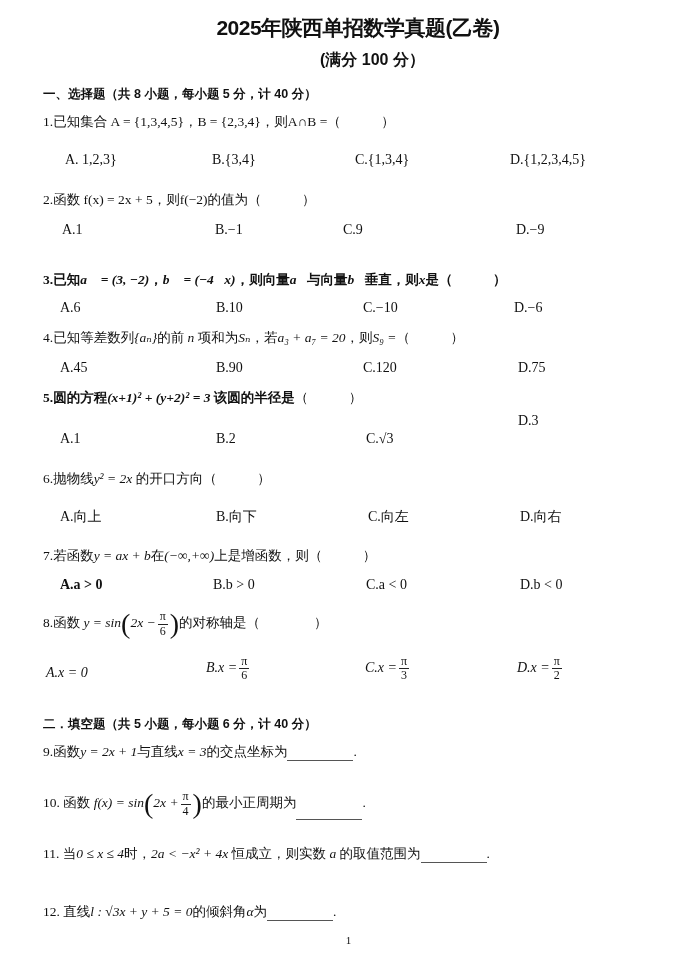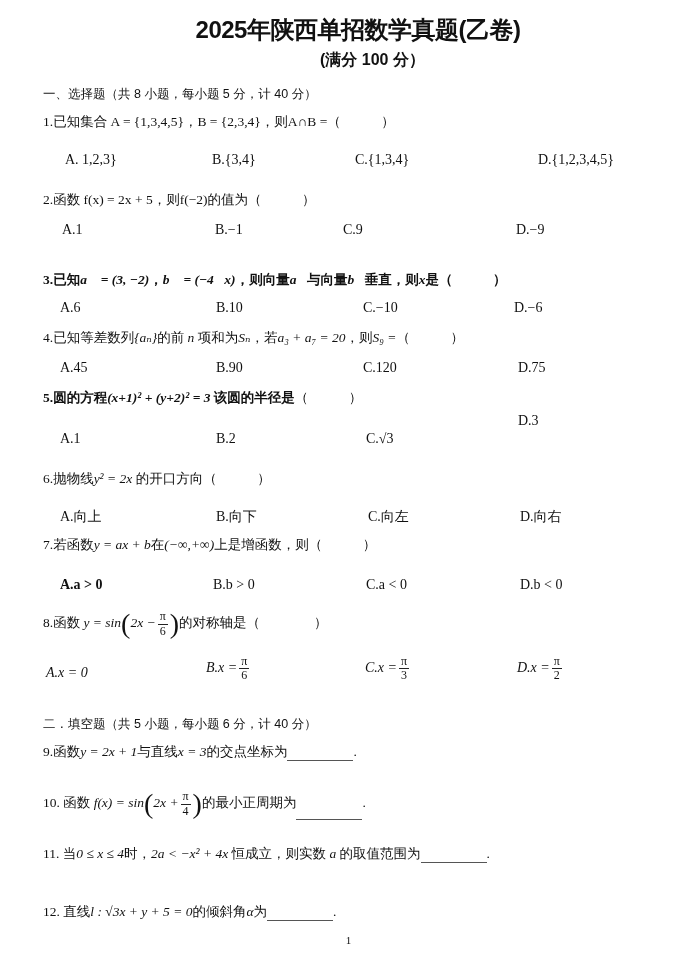--- a/index.html
+++ b/index.html
@@ -1,23 +1,23 @@
 <!DOCTYPE html>
 <html><head>
 <meta charset="utf-8">
 <style>
   html, body { margin: 0; padding: 0; background: #ffffff; }
   body { width: 697px; height: 953px; position: relative; overflow: hidden;
          font-family: "Liberation Serif", "DejaVu Serif", serif; color: #111; }
   .abs { position: absolute; white-space: nowrap; }
   .title { left: 0; width: 668px; top: 14px; text-align: center; padding-left: 48px; box-sizing: border-box;
-           font-family: "Liberation Sans", "DejaVu Sans", sans-serif; font-weight: bold; font-size: 24px; letter-spacing: -0.5px; }
+           font-family: "Liberation Sans", "DejaVu Sans", sans-serif; font-weight: bold; font-size: 21px; letter-spacing: -0.5px; }
   .subtitle { left: 0; width: 697px; top: 50px; text-align: center; padding-left: 48px; box-sizing: border-box;
               font-family: "Liberation Sans", "DejaVu Sans", sans-serif; font-weight: bold; font-size: 16px; }
-  .section { left: 43px; font-family: "Liberation Sans", "DejaVu Sans", sans-serif; font-weight: normal; font-size: 12.5px; }
+  .section { left: 43px; font-family: "Liberation Sans", "DejaVu Sans", sans-serif; font-weight: bold; font-size: 12.5px; }
   .q { left: 43px; font-size: 13.5px; }
   .opt { font-size: 14px; }
   i { font-style: italic; }
   .frac { display: inline-flex; flex-direction: column; align-items: center; vertical-align: middle; font-size: 12px; line-height: 1.1; margin: 0 2px; }
   .frac .num { border-bottom: 1px solid #222; padding: 0 2px; }
   .big-paren { font-size: 28px; vertical-align: middle; font-weight: 200; }
   .blank { display: inline-block; border-bottom: 1px solid #555; vertical-align: bottom; height: 12px; }
   .page-num { left: 0; width: 697px; top: 934px; text-align: center; font-size: 11px; }
 </style>
 </head>
@@ -27,21 +27,21 @@
 
   <div class="abs title">2025年陕西单招数学真题(乙卷)</div>
   <div class="abs subtitle">(满分 100 分）</div>
 
   <div class="abs section" style="top:86px;">一、选择题（共 8 小题，每小题 5 分，计 40 分）</div>
 
   <div class="abs q" style="top:113px;">1.已知集合 A = {1,3,4,5}，B = {2,3,4}，则A∩B =（　　　）</div>
   <div class="abs opt" style="left:65px; top:152px;">A. 1,2,3}</div>
   <div class="abs opt" style="left:212px; top:152px;">B.{3,4}</div>
   <div class="abs opt" style="left:355px; top:152px;">C.{1,3,4}</div>
-  <div class="abs opt" style="left:510px; top:152px;margin-left:28px;">D.{1,2,3,4,5}</div>
+  <div class="abs opt" style="left:510px; top:152px;">D.{1,2,3,4,5}</div>
 
   <div class="abs q" style="top:191px;">2.函数 f(x) = 2x + 5，则f(−2)的值为（　　　）</div>
   <div class="abs opt" style="left:62px; top:222px;">A.1</div>
   <div class="abs opt" style="left:215px; top:222px;">B.−1</div>
   <div class="abs opt" style="left:343px; top:222px;">C.9</div>
   <div class="abs opt" style="left:516px; top:222px;">D.−9</div>
 
   <div class="abs q" style="top:271px;font-weight:bold;">
     <span>3.已知</span><i>a⃗ = (3, −2)</i><span>，</span><i>b⃗ = (−4，x)</i><span>，则向量</span><i>a⃗</i><span>与向量</span><i>b⃗</i><span>垂直，则</span><i>x</i><span>是（　　　）</span>
   </div>
@@ -67,21 +67,21 @@
   <div class="abs opt" style="left:518px; top:413px;">D.3</div>
 
   <div class="abs q" style="top:470px;text-align:center;">
     <span>6.抛物线</span><i>y² = 2x</i><span> 的开口方向（　　　）</span>
   </div>
   <div class="abs opt" style="left:60px; top:508px;">A.向上</div>
   <div class="abs opt" style="left:216px; top:508px;">B.向下</div>
   <div class="abs opt" style="left:368px; top:508px;">C.向左</div>
   <div class="abs opt" style="left:520px; top:508px;">D.向右</div>
 
-  <div class="abs q" style="top:536px;">
+  <div class="abs q" style="top:547px;">
     <span>7.若函数</span><i>y = ax + b</i><span>在</span><i>(−∞,+∞)</i><span>上是增函数，则（　　　）</span>
   </div>
   <div class="abs opt" style="left:60px; top:577px;font-weight:bold;">A.a &gt; 0</div>
   <div class="abs opt" style="left:213px; top:577px;">B.b &gt; 0</div>
   <div class="abs opt" style="left:366px; top:577px;">C.a &lt; 0</div>
   <div class="abs opt" style="left:520px; top:577px;">D.b &lt; 0</div>
 
   <div class="abs q" style="top:608px;">
     <span>8.函数</span>
     <i>y = sin</i><span class="big-paren">(</span><i>2x −</i><span class="frac">

